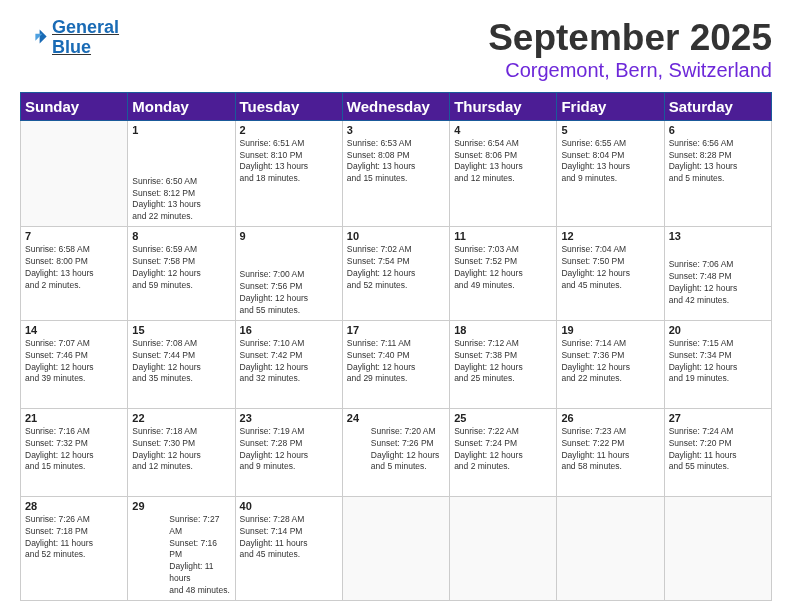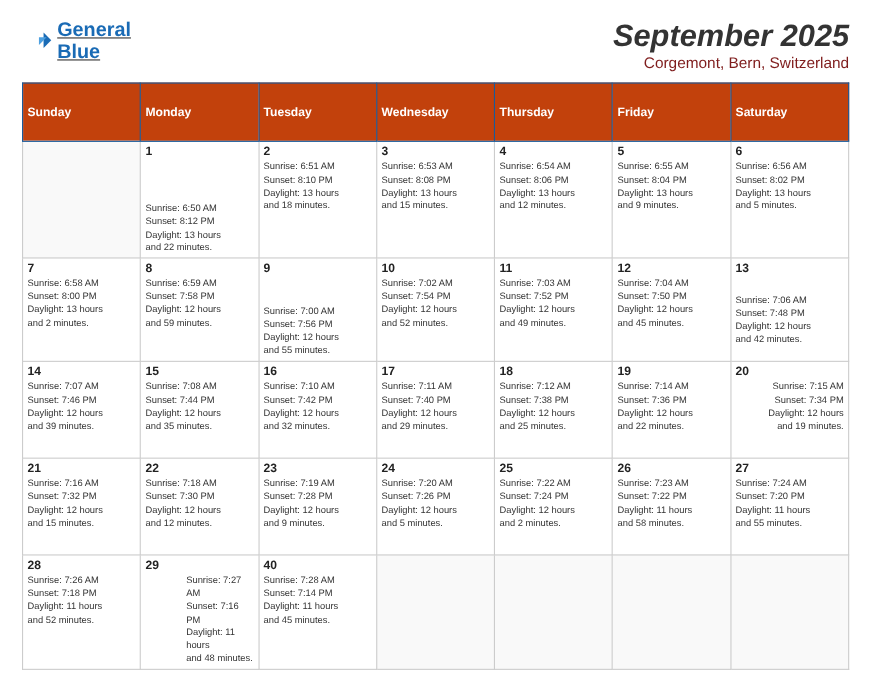--- a/index.html
+++ b/index.html
@@ -38,41 +38,40 @@
       color: #1a6bb5;
     }
     .logo-icon {
       width: 28px;
       height: 28px;
     }
     .title-block {
       text-align: right;
     }
     .month-title {
-      font-size: 28px;
+      font-size: 37px;
       font-weight: bold;
       color: #333;
       line-height: 1.1;
-      font-style: italic;
     }
     .subtitle {
-      font-size: 14px;
-      color: #7f1d1d;
+      font-size: 20px;
+      color: #6d28d9;
     }
     .calendar {
       width: 100%;
       border-collapse: collapse;
       font-size: 9.5px;
     }
     .calendar th {
-      background: #c2410c;
+      background: #4c1d95;
       color: #fff;
-      padding: 20px 4px;
+      padding: 5px 4px;
       text-align: left;
-      font-size: 11px;
+      font-size: 15px;
       font-weight: bold;
       border: 1px solid #1a5a9a;
     }
     .calendar td {
       border: 1px solid #ccc;
       vertical-align: top;
       padding: 3px 4px;
       width: 14.28%;
       height: 88px;
     }
@@ -162,21 +161,21 @@
           <td>
             <span class="day-num">5</span>
             <div class="day-info" style="white-space: pre-line;">Sunrise: 6:55 AM
 Sunset: 8:04 PM
 Daylight: 13 hours
 and 9 minutes.</div>
           </td>
           <td>
             <span class="day-num">6</span>
             <div class="day-info" style="white-space: pre-line;">Sunrise: 6:56 AM
-Sunset: 8:02 PM
+Sunset: 8:28 PM
 Daylight: 13 hours
 and 5 minutes.</div>
           </td>
         </tr>
         <tr>
           <td>
             <span class="day-num">7</span>
             <div class="day-info" style="white-space: pre-line;">Sunrise: 6:58 AM
 Sunset: 8:00 PM
 Daylight: 13 hours
@@ -263,21 +262,21 @@
           </td>
           <td>
             <span class="day-num">19</span>
             <div class="day-info" style="white-space: pre-line;">Sunrise: 7:14 AM
 Sunset: 7:36 PM
 Daylight: 12 hours
 and 22 minutes.</div>
           </td>
           <td>
             <span class="day-num">20</span>
-            <div class="day-info" style="white-space: pre-line; text-align: right;">Sunrise: 7:15 AM
+            <div class="day-info" style="white-space: pre-line;">Sunrise: 7:15 AM
 Sunset: 7:34 PM
 Daylight: 12 hours
 and 19 minutes.</div>
           </td>
         </tr>
         <tr>
           <td>
             <span class="day-num">21</span>
             <div class="day-info" style="white-space: pre-line;">Sunrise: 7:16 AM
 Sunset: 7:32 PM
@@ -293,21 +292,21 @@
           </td>
           <td>
             <span class="day-num">23</span>
             <div class="day-info" style="white-space: pre-line;">Sunrise: 7:19 AM
 Sunset: 7:28 PM
 Daylight: 12 hours
 and 9 minutes.</div>
           </td>
           <td>
             <span class="day-num">24</span>
-            <div class="day-info" style="white-space: pre-line;">Sunrise: 7:20 AM
+            <div class="day-info" style="white-space: pre-line; margin-left: 24px;">Sunrise: 7:20 AM
 Sunset: 7:26 PM
 Daylight: 12 hours
 and 5 minutes.</div>
           </td>
           <td>
             <span class="day-num">25</span>
             <div class="day-info" style="white-space: pre-line;">Sunrise: 7:22 AM
 Sunset: 7:24 PM
 Daylight: 12 hours
 and 2 minutes.</div>

